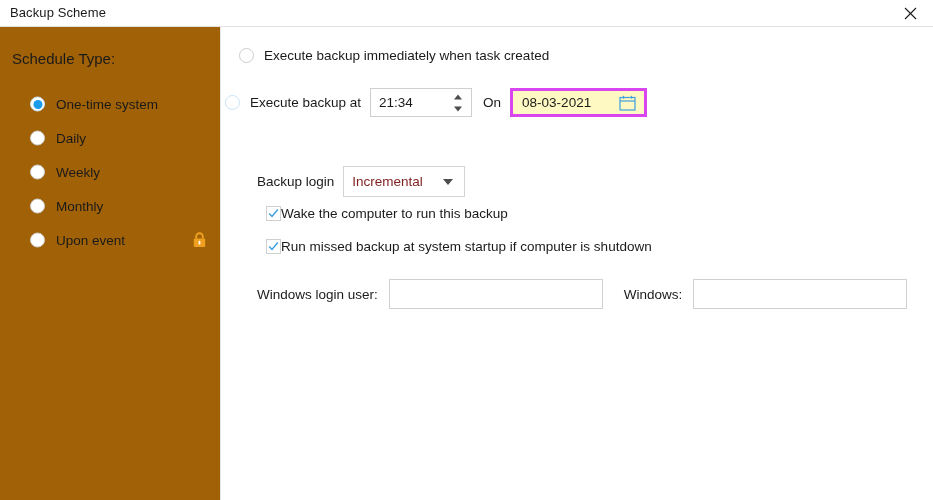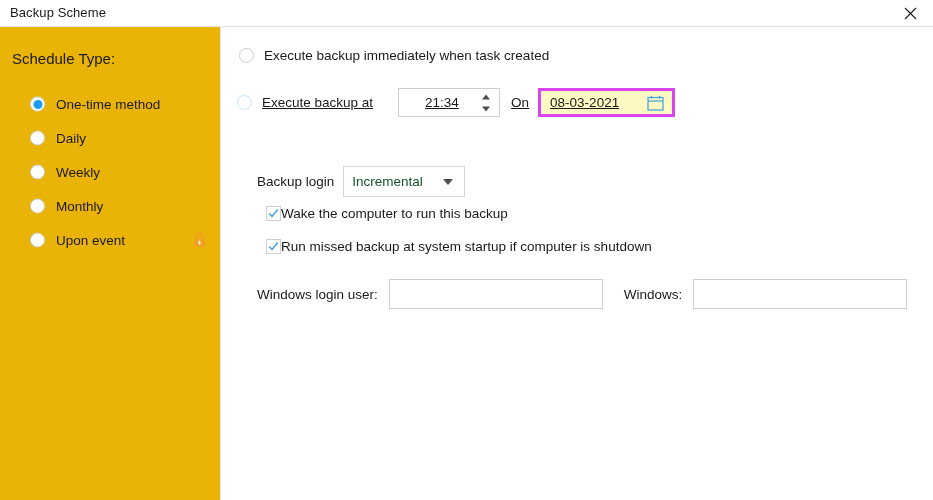--- a/index.html
+++ b/index.html
@@ -45,21 +45,21 @@
     justify-content: center;
     cursor: default;
   }
   .close-button svg { display: block; }
 
   
   .sidebar {
     position: absolute;
     left: 0; top: 27px;
     width: 221px; height: 473px;
-    background: #eab308;
+    background: #a16207;
     border-right: 1px solid #e6e6e6;
   }
   .sidebar-heading {
     position: absolute;
     left: 12px; top: 23px;
     font-size: 15px;
     color: #1a1a1a;
     white-space: nowrap;
   }
   .sidebar-list {
@@ -121,38 +121,37 @@
   .opt-row {
     position: absolute;
     display: flex;
     align-items: center;
     white-space: nowrap;
   }
   .opt-row .radio { position: static; transform: none; flex: 0 0 auto; }
   .opt-row .radio-label { margin-left: 10px; }
 
   .row-immediate { left: 17px; top: 21px; }
-  .row-at        { left: 15px; top: 61px; text-decoration: underline; }
+  .row-at        { left: 3px; top: 61px; }
 
   .label-plain {
     font-size: 13.5px;
     color: #1a1a1a;
     white-space: nowrap;
   }
 
   
   .spinner {
     position: relative;
     width: 102px; height: 29px;
     border: 1px solid #cfcfcf;
     background: #ffffff;
     display: flex;
     align-items: center;
-    margin-left: 25px;
-    padding-left: 18px;
+    margin-left: 9px;
   }
   .spinner-value {
     font-size: 13.5px;
     color: #1a1a1a;
     padding-left: 8px;
   }
   .spinner-arrows {
     position: absolute;
     right: 8px; top: 50%;
     transform: translateY(-50%);
@@ -198,21 +197,21 @@
     position: relative;
     width: 122px; height: 31px;
     border: 1px solid #d4d4d4;
     background: #ffffff;
     display: flex;
     align-items: center;
     margin-left: 9px;
   }
   .select-value {
     font-size: 13.5px;
-    color: #14532d;
+    color: #7f1d1d;
     padding-left: 8px;
     text-align: center;
   }
   .select-arrow {
     position: absolute;
     right: 11px; top: 50%;
     transform: translateY(-50%);
     width: 0; height: 0;
     border-left: 5px solid transparent;
     border-right: 5px solid transparent;
@@ -268,21 +267,21 @@
       </span>
     </div>
   </div>
 
   <div class="sidebar">
     <div class="sidebar-heading">Schedule Type:</div>
     <div class="sidebar-list">
 
       <div class="radio-row">
         <span class="radio checked"></span>
-        <span class="radio-label">One-time method</span>
+        <span class="radio-label">One-time system</span>
       </div>
 
       <div class="radio-row">
         <span class="radio"></span>
         <span class="radio-label">Daily</span>
       </div>
 
       <div class="radio-row">
         <span class="radio"></span>
         <span class="radio-label">Weekly</span>

